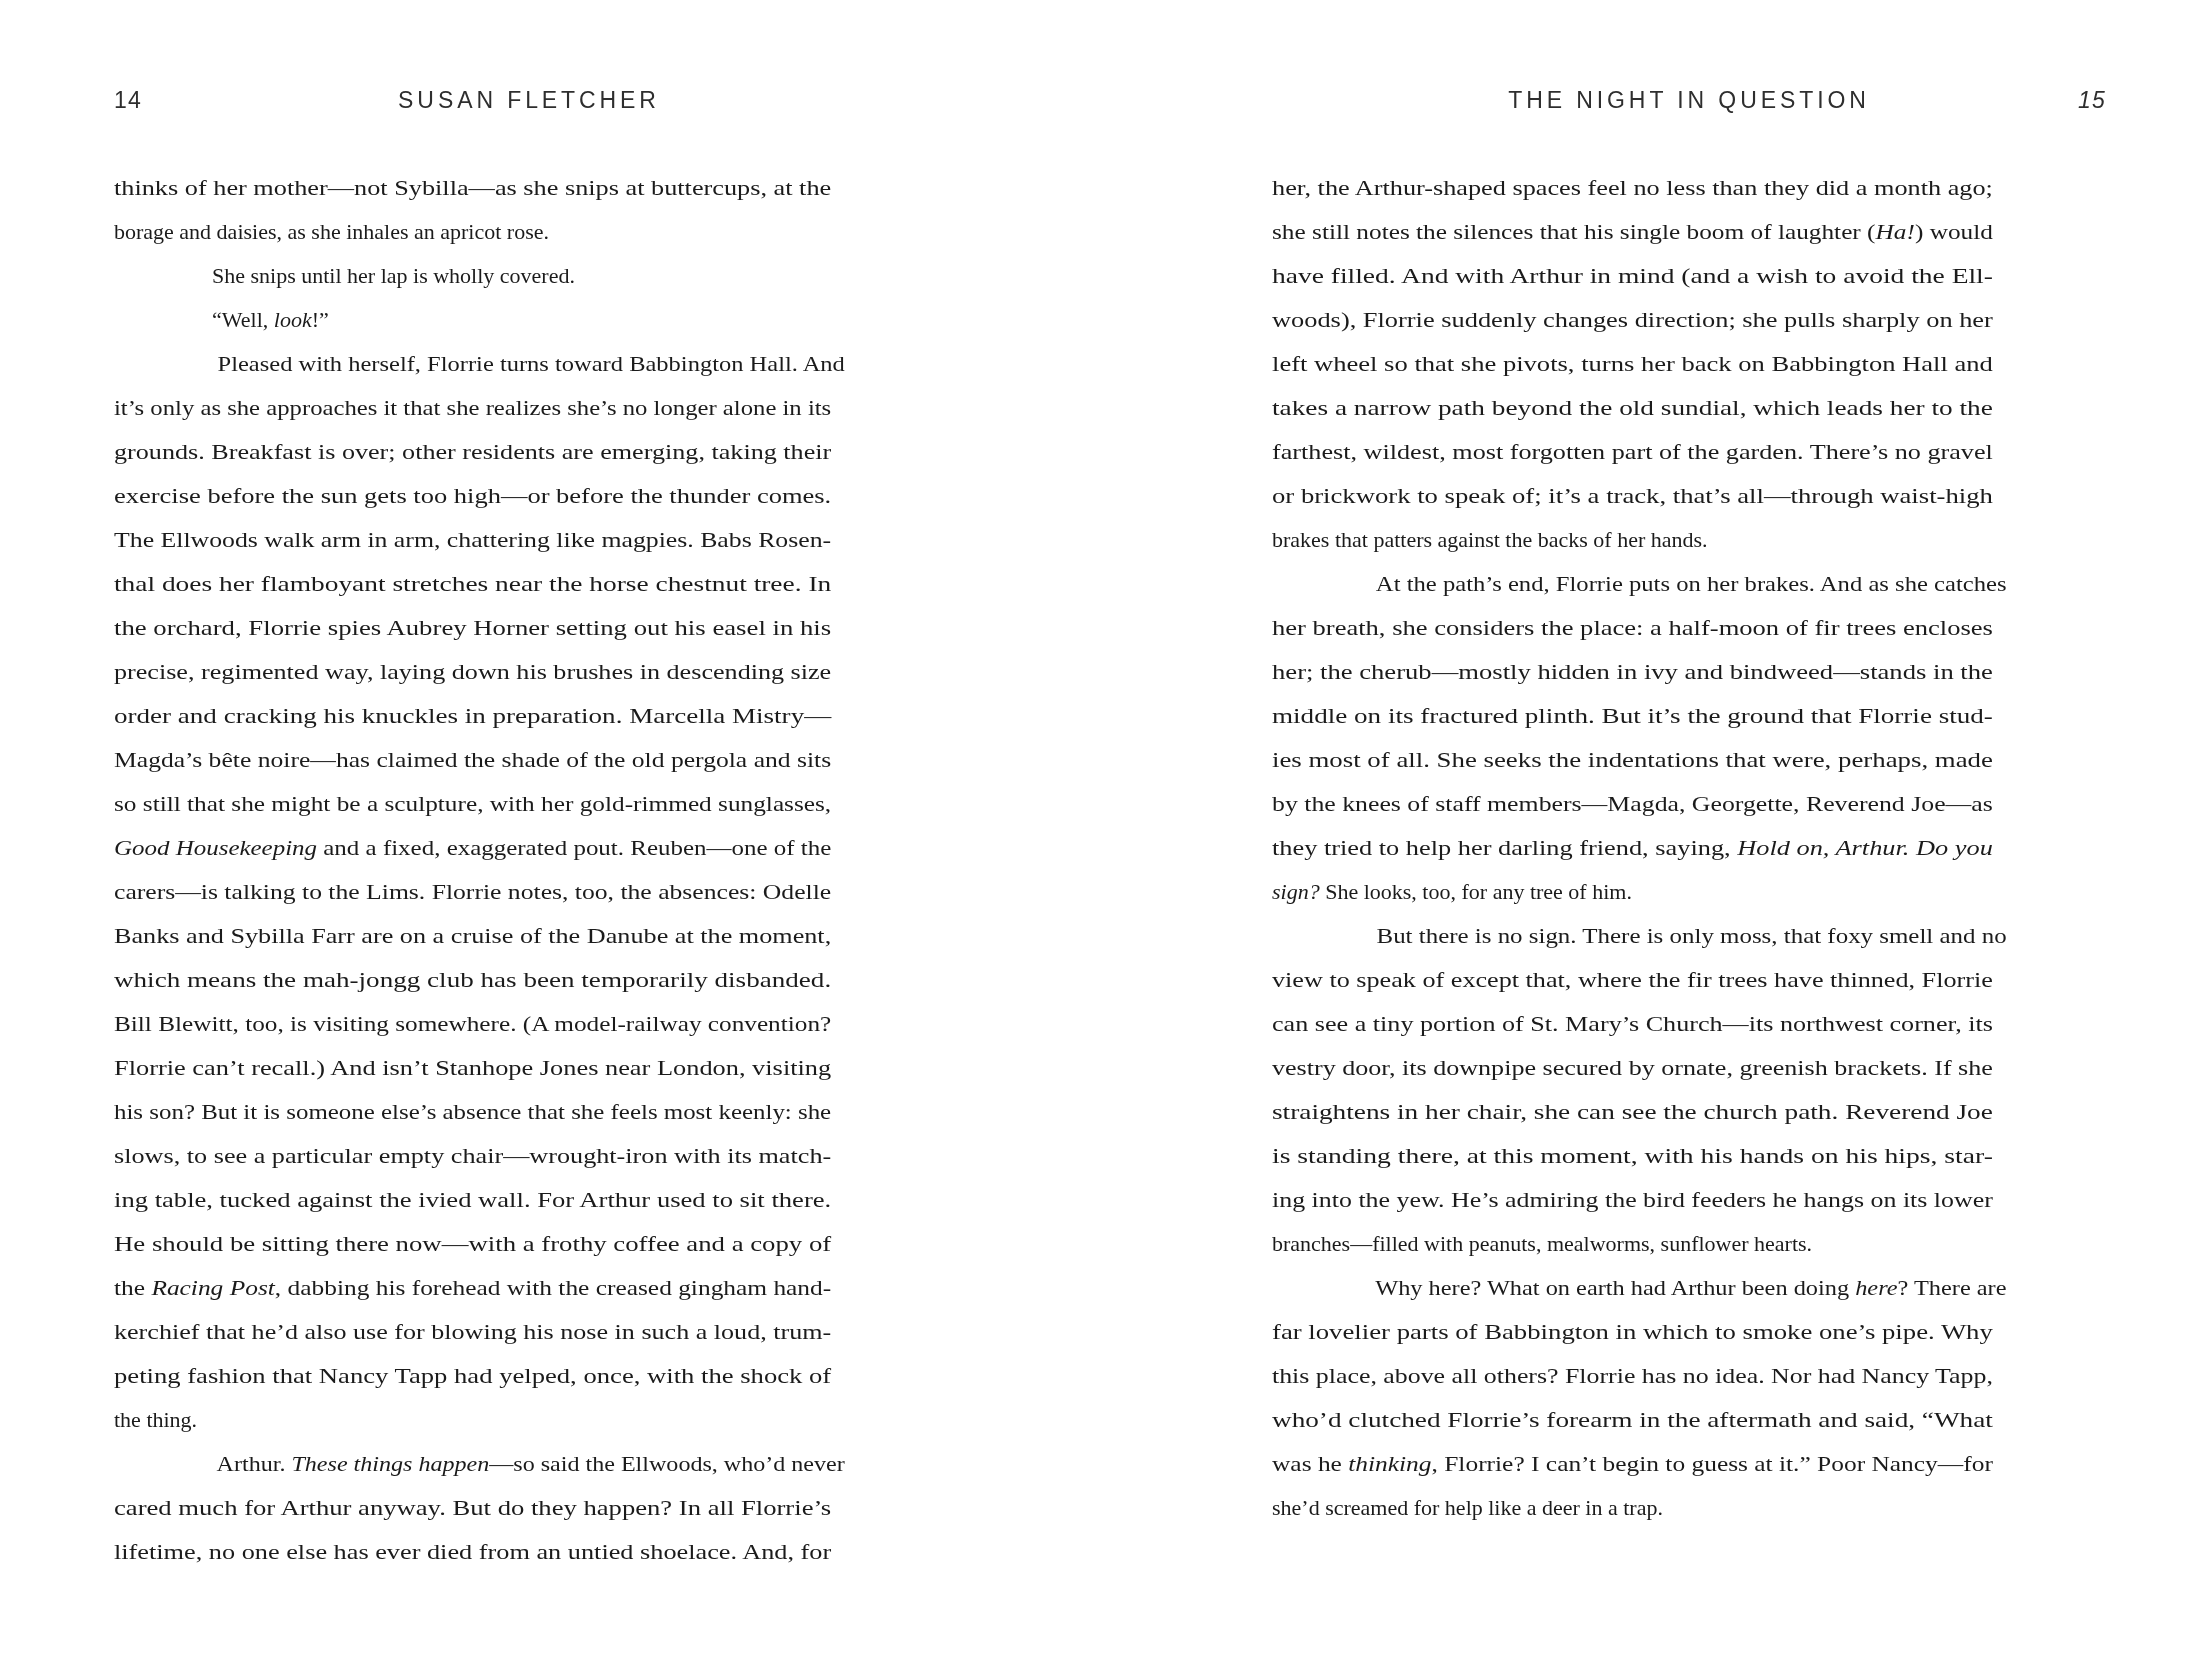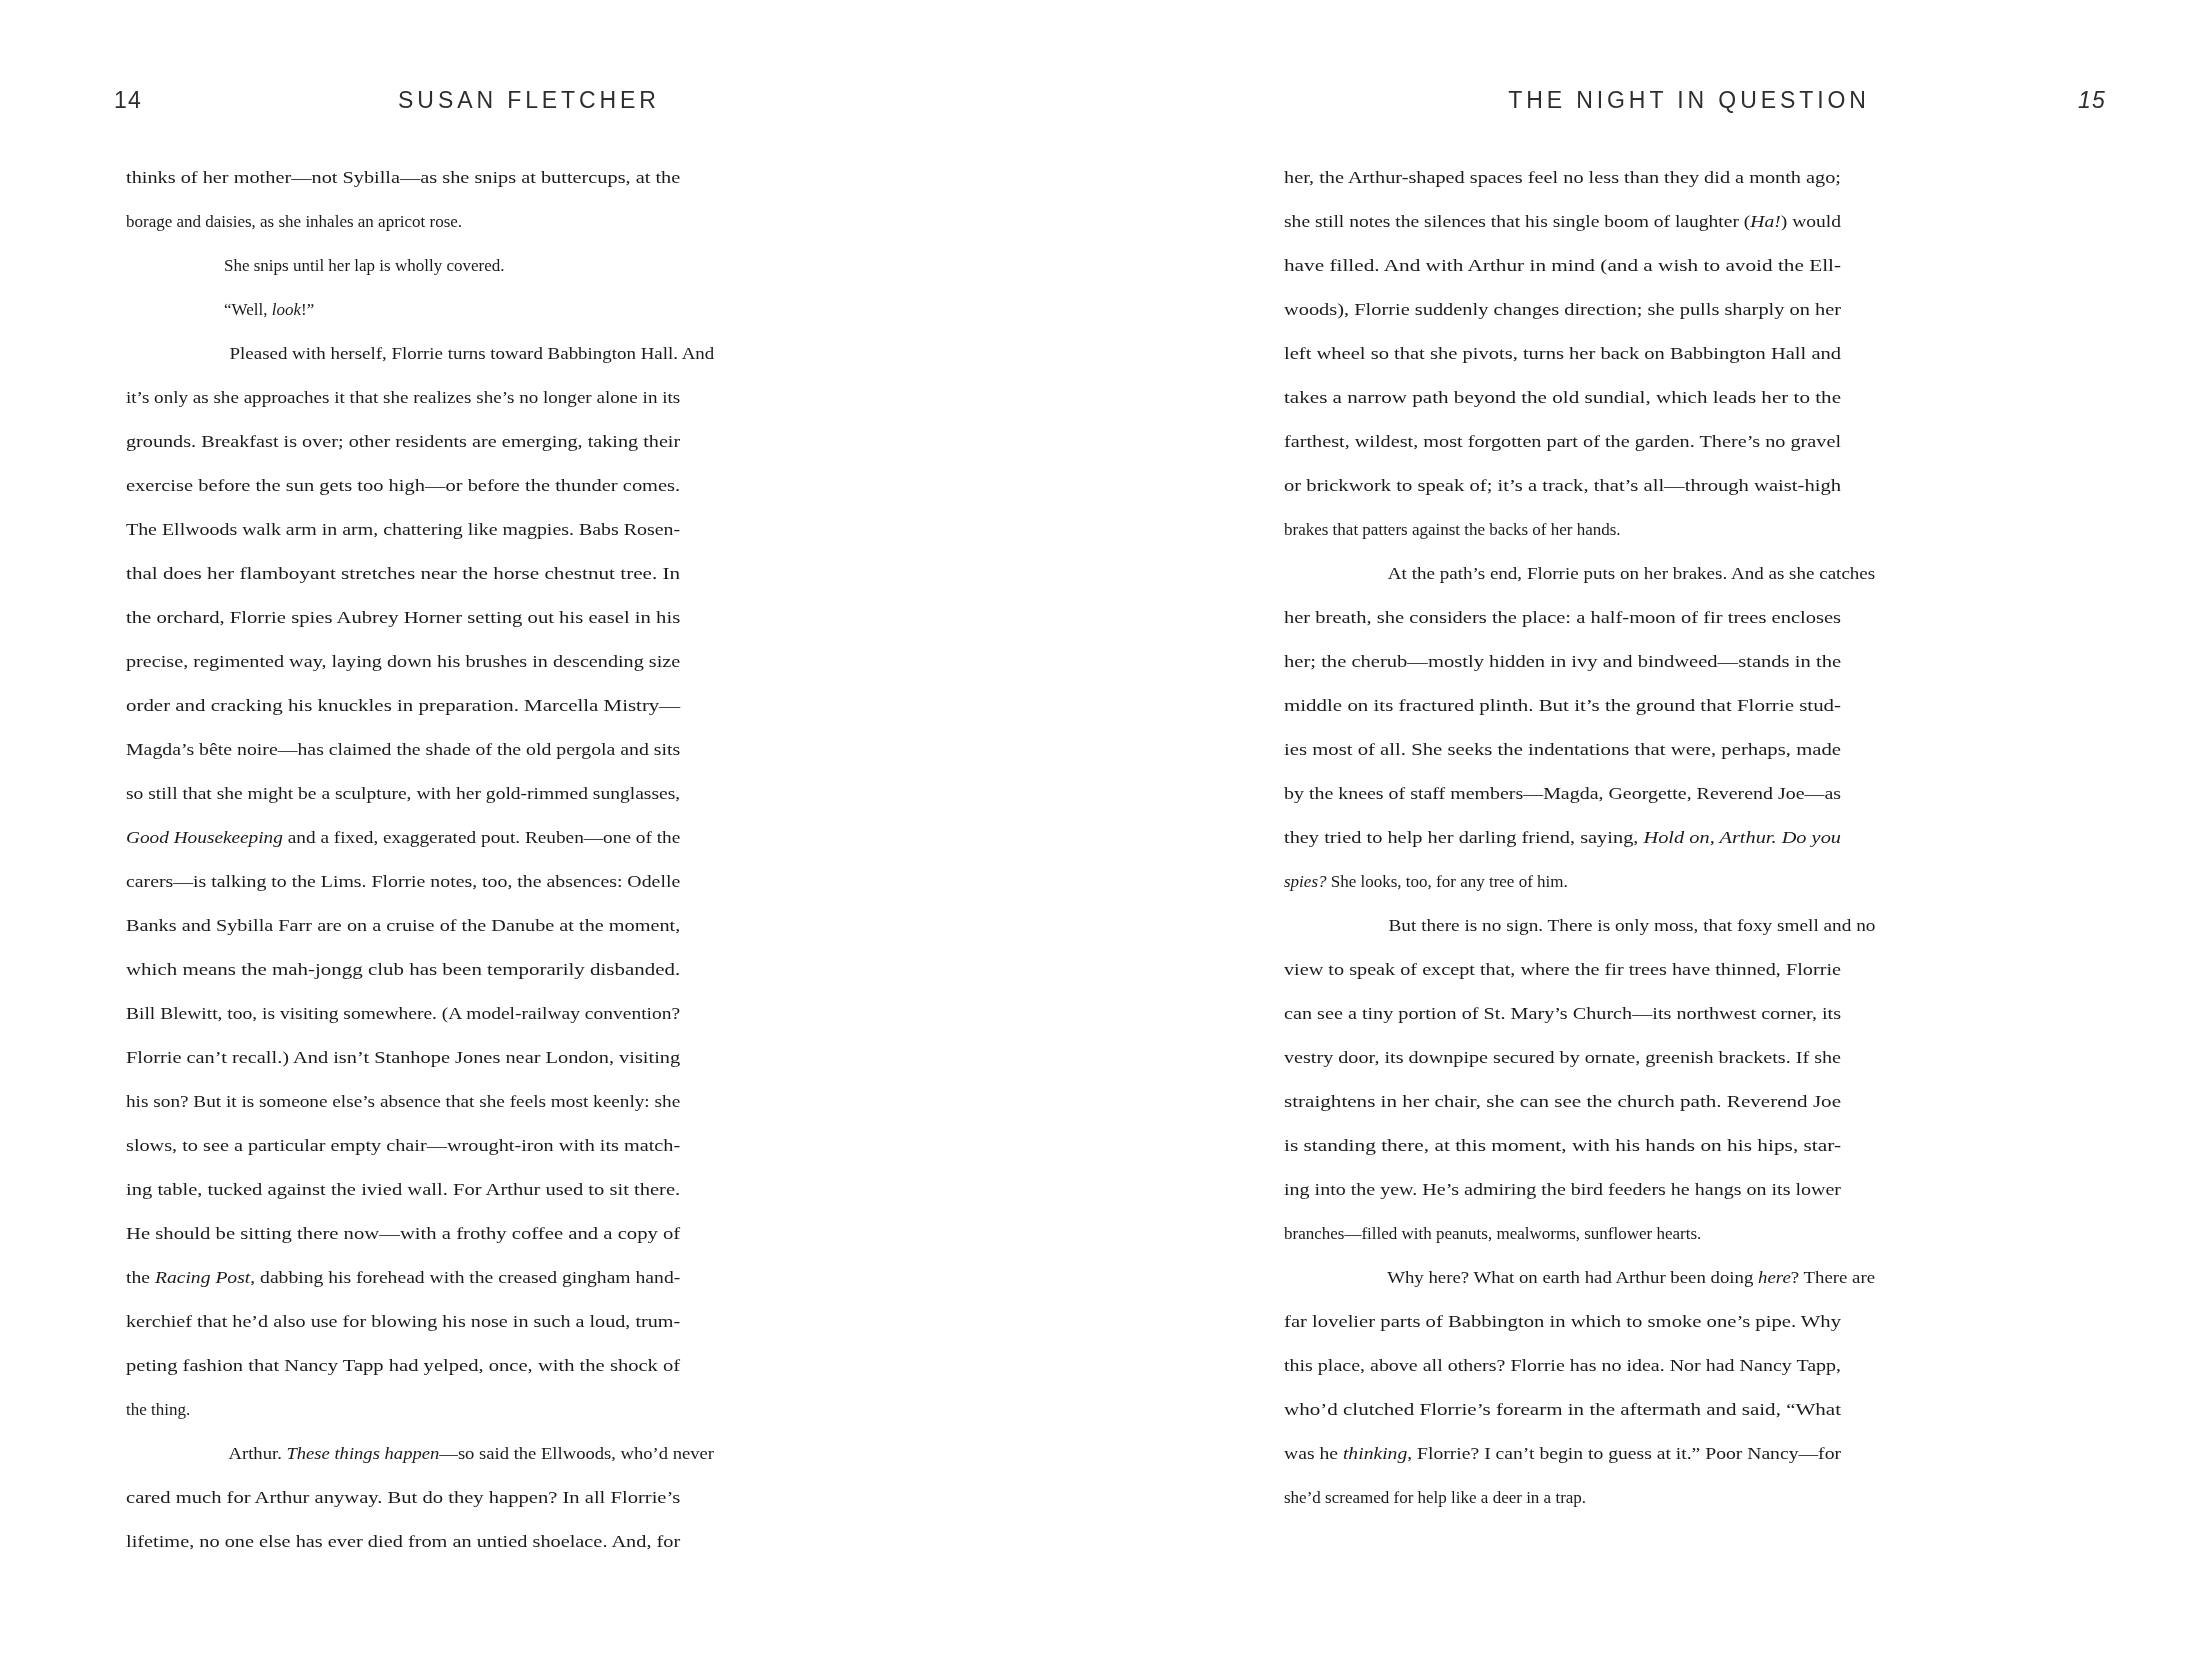--- a/index.html
+++ b/index.html
@@ -21,24 +21,23 @@
     color: #2e2e2e;
     text-align: center;
   }
   #head-left  { left: 114px;  width: 830px; }
   #head-right { left: 1272px; width: 834px; }
   .pagenum { position: absolute; top: 0; letter-spacing: 0.05em; color: #2e2e2e; }
   .pn-left  { left: 0; }
   .pn-right { right: 0; font-style: italic; }
   .page-body {
     position: absolute;
-    top: 156px;
-    font-size: 17px;
+    top: 166px;
+    font-size: 22px;
     line-height: 44px;
-    margin-left: 12px;
   }
   #body-left  { left: 114px;  width: 830px; }
   #body-right { left: 1272px; width: 834px; }
   .line { white-space: nowrap; height: 44px; }
   .line.indent { text-indent: 49px; }
   .ln-inner {
     display: inline-block;
     white-space: nowrap;
     transform-origin: 0 50%;
   }
@@ -102,21 +101,21 @@
     <div class="line"><span class="ln-inner" style="transform: scaleX(1.1898);"><span>farthest, wildest, most forgotten part of the garden. There’s no gravel</span></span></div>
     <div class="line"><span class="ln-inner" style="transform: scaleX(1.2126);"><span>or brickwork to speak of; it’s a track, that’s all—through waist-high</span></span></div>
     <div class="line end"><span class="ln-inner"><span>brakes that patters against the backs of her hands.</span></span></div>
     <div class="line indent"><span class="ln-inner" style="transform: scaleX(1.1196);"><span>At the path’s end, Florrie puts on her brakes. And as she catches</span></span></div>
     <div class="line"><span class="ln-inner" style="transform: scaleX(1.2066);"><span>her breath, she considers the place: a half-moon of fir trees encloses</span></span></div>
     <div class="line"><span class="ln-inner" style="transform: scaleX(1.2101);"><span>her; the cherub—mostly hidden in ivy and bindweed—stands in the</span></span></div>
     <div class="line"><span class="ln-inner" style="transform: scaleX(1.2315);"><span>middle on its fractured plinth. But it’s the ground that Florrie stud-</span></span></div>
     <div class="line"><span class="ln-inner" style="transform: scaleX(1.2189);"><span>ies most of all. She seeks the indentations that were, perhaps, made</span></span></div>
     <div class="line"><span class="ln-inner" style="transform: scaleX(1.1721);"><span>by the knees of staff members—Magda, Georgette, Reverend Joe—as</span></span></div>
     <div class="line"><span class="ln-inner" style="transform: scaleX(1.1973);"><span>they tried to help her darling friend, saying, </span><span class="it">Hold on, Arthur. Do you</span></span></div>
-    <div class="line end"><span class="ln-inner"><span class="it">spies?</span><span> She looks, too, for any tree of him.</span></span></div>
+    <div class="line end"><span class="ln-inner"><span class="it">sign?</span><span> She looks, too, for any tree of him.</span></span></div>
     <div class="line indent"><span class="ln-inner" style="transform: scaleX(1.1328);"><span>But there is no sign. There is only moss, that foxy smell and no</span></span></div>
     <div class="line"><span class="ln-inner" style="transform: scaleX(1.1895);"><span>view to speak of except that, where the fir trees have thinned, Florrie</span></span></div>
     <div class="line"><span class="ln-inner" style="transform: scaleX(1.1875);"><span>can see a tiny portion of St. Mary’s Church—its northwest corner, its</span></span></div>
     <div class="line"><span class="ln-inner" style="transform: scaleX(1.1852);"><span>vestry door, its downpipe secured by ornate, greenish brackets. If she</span></span></div>
     <div class="line"><span class="ln-inner" style="transform: scaleX(1.2401);"><span>straightens in her chair, she can see the church path. Reverend Joe</span></span></div>
     <div class="line"><span class="ln-inner" style="transform: scaleX(1.2546);"><span>is standing there, at this moment, with his hands on his hips, star-</span></span></div>
     <div class="line"><span class="ln-inner" style="transform: scaleX(1.1779);"><span>ing into the yew. He’s admiring the bird feeders he hangs on its lower</span></span></div>
     <div class="line end"><span class="ln-inner"><span>branches—filled with peanuts, mealworms, sunflower hearts.</span></span></div>
     <div class="line indent"><span class="ln-inner" style="transform: scaleX(1.1061);"><span>Why here? What on earth had Arthur been doing </span><span class="it">here</span><span>? There are</span></span></div>
     <div class="line"><span class="ln-inner" style="transform: scaleX(1.2146);"><span>far lovelier parts of Babbington in which to smoke one’s pipe. Why</span></span></div>

